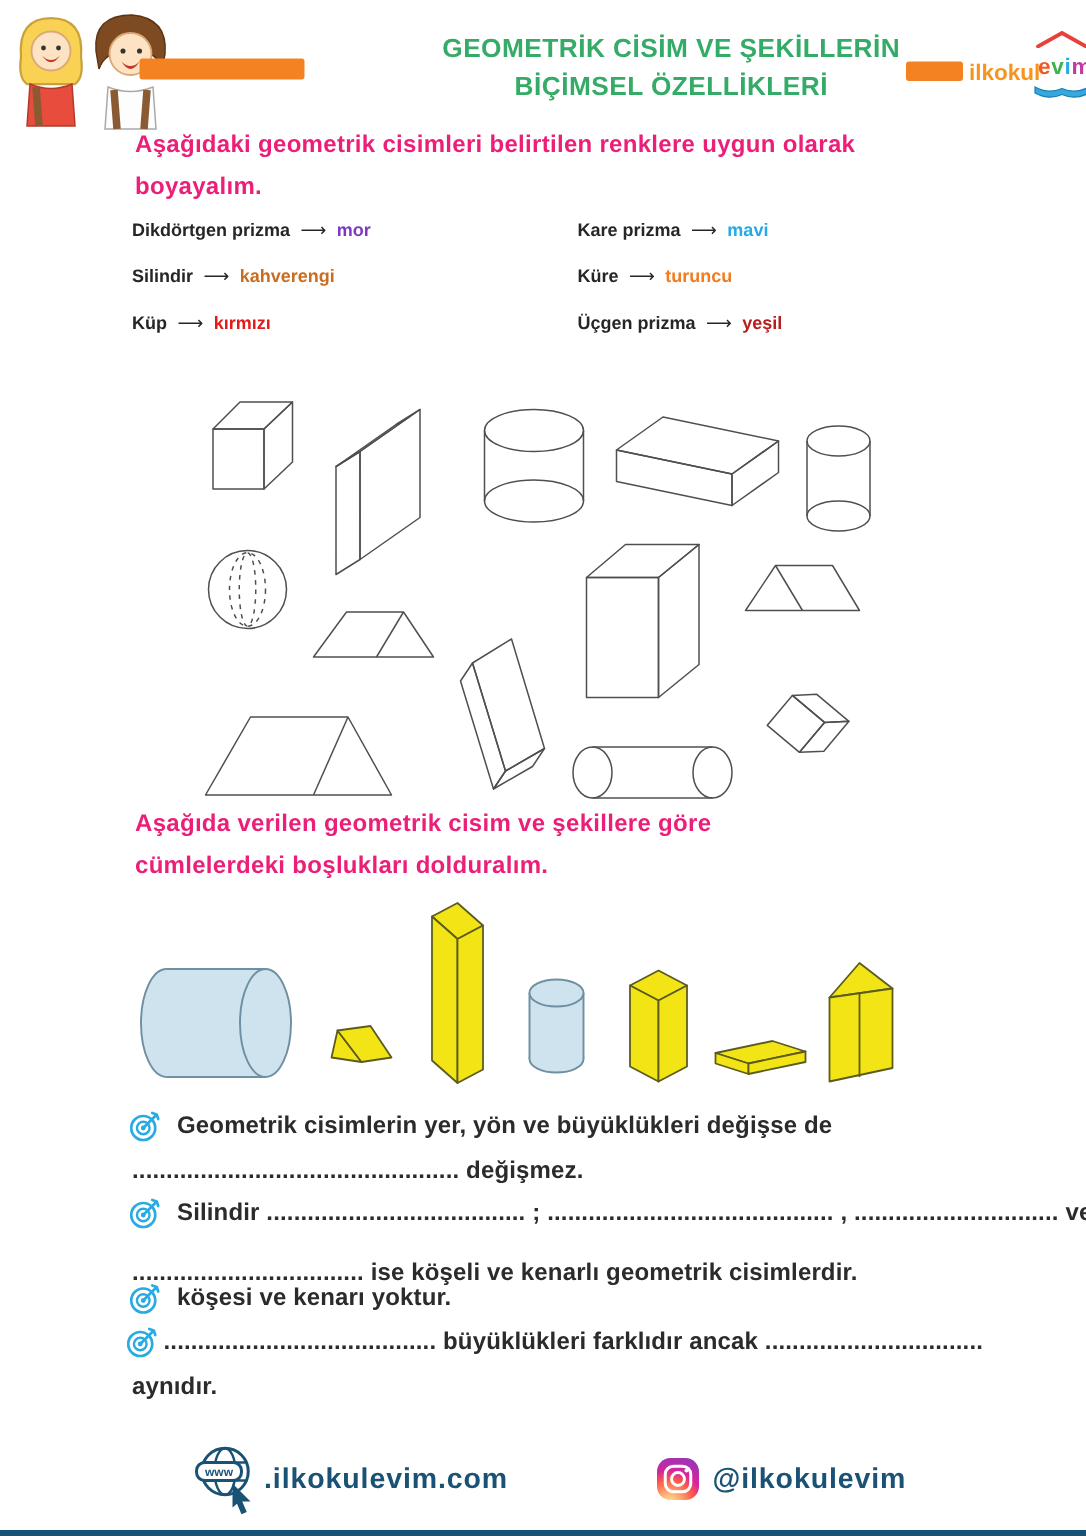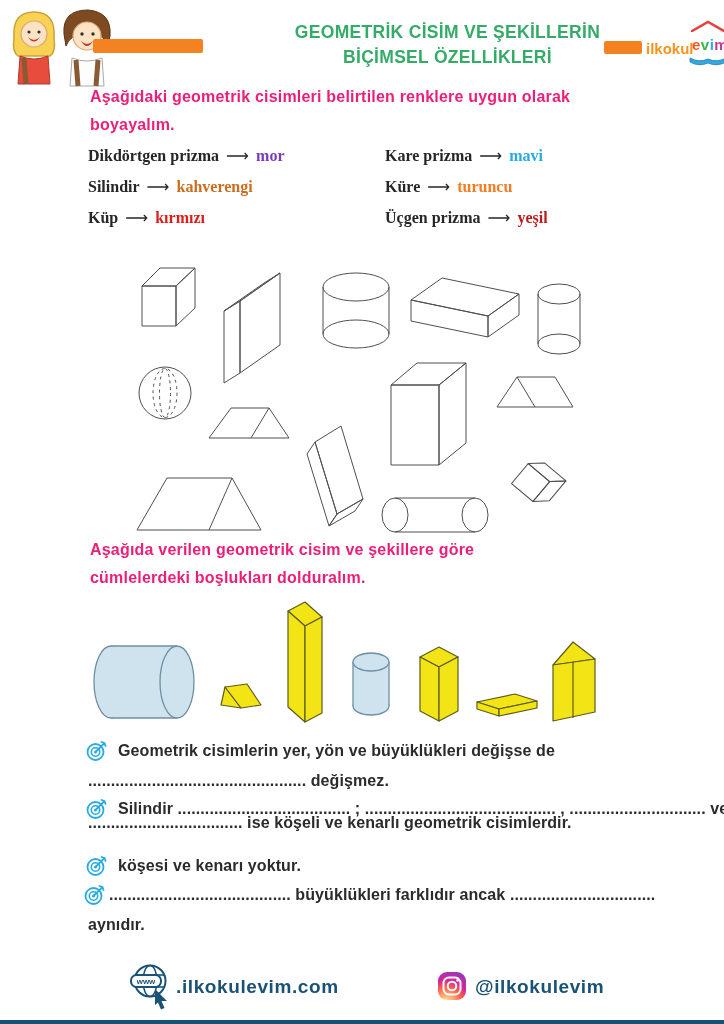--- a/index.html
+++ b/index.html
@@ -1,21 +1,21 @@
 <!DOCTYPE html>
 <html><head>
 <meta charset="utf-8">
 <style>
   html,body{margin:0;padding:0;background:#e9e9e9;}
   .page{position:relative;width:724px;height:1024px;background:#ffffff;margin:0 auto;overflow:hidden;
         font-family:"Liberation Sans","DejaVu Sans",sans-serif;}
   .abs{position:absolute;}
   .title{color:#34ab67;font-size:17.5px;font-weight:bold;letter-spacing:.3px;line-height:25px;text-align:center;white-space:nowrap;}
   .pink{color:#ec1f78;font-size:16px;font-weight:600;letter-spacing:.2px;white-space:nowrap;text-align:center;}
-  .match-row{font-size:16px;font-weight:600;color:#262626;white-space:nowrap;font-family:Liberation Serif, serif;}
+  .match-row{font-size:12px;font-weight:600;color:#262626;white-space:nowrap;}
   .match-row .arrow{margin:0 7px;font-weight:400;}
   .cword{font-weight:700;}
   .sentence{font-size:16px;font-weight:600;color:#2b2b2b;white-space:nowrap;letter-spacing:.1px;}
   .orange-bar{background:#f58220;border-radius:2px;}
   .footer-text{color:#1a5276;font-size:19px;font-weight:600;letter-spacing:.6px;white-space:nowrap;text-align:right;}
   .logo-ilkokul{color:#f7941d;font-size:15px;font-weight:bold;white-space:nowrap;}
   .logo-evim{font-size:15px;font-weight:bold;letter-spacing:.5px;white-space:nowrap;}
   svg{display:block;}
   .oshape path,.oshape polygon,.oshape line,.oshape ellipse,.oshape circle{fill:none;stroke:#4f4f4f;stroke-width:1;stroke-linejoin:round;}
   .bottom-bar{background:#1a5276;}
@@ -220,21 +220,21 @@
   <div class="abs sentence" style="left:88px;top:772px">................................................ değişmez.</div>
 
   <svg class="abs" style="left:86px;top:798px" width="22" height="22" viewBox="0 0 22 22">
     <circle cx="9.5" cy="12" r="8" fill="none" stroke="#29abe2" stroke-width="1.8"></circle>
     <circle cx="9.5" cy="12" r="4.2" fill="none" stroke="#29abe2" stroke-width="1.6"></circle>
     <circle cx="9.5" cy="12" r="1.6" fill="#29abe2"></circle>
     <path d="M10.5,11 L18,3.5" stroke="#29abe2" stroke-width="1.8" stroke-linecap="round" fill="none"></path>
     <path d="M15.5,2 L18.5,3 L19.5,6" fill="none" stroke="#29abe2" stroke-width="1.8" stroke-linecap="round" stroke-linejoin="round"></path>
   </svg>
   <div class="abs sentence" style="left:118px;top:800px">Silindir ...................................... ; .......................................... , .............................. ve</div>
-  <div class="abs sentence" style="left:88px;top:814px">.................................. ise köşeli ve kenarlı geometrik cisimlerdir.</div>
+  <div class="abs sentence" style="left:88px;top:840px">.................................. ise köşeli ve kenarlı geometrik cisimlerdir.</div>
 
   <svg class="abs" style="left:86px;top:855px" width="22" height="22" viewBox="0 0 22 22">
     <circle cx="9.5" cy="12" r="8" fill="none" stroke="#29abe2" stroke-width="1.8"></circle>
     <circle cx="9.5" cy="12" r="4.2" fill="none" stroke="#29abe2" stroke-width="1.6"></circle>
     <circle cx="9.5" cy="12" r="1.6" fill="#29abe2"></circle>
     <path d="M10.5,11 L18,3.5" stroke="#29abe2" stroke-width="1.8" stroke-linecap="round" fill="none"></path>
     <path d="M15.5,2 L18.5,3 L19.5,6" fill="none" stroke="#29abe2" stroke-width="1.8" stroke-linecap="round" stroke-linejoin="round"></path>
   </svg>
   <div class="abs sentence" style="left:118px;top:857px">köşesi ve kenarı yoktur.</div>
 

